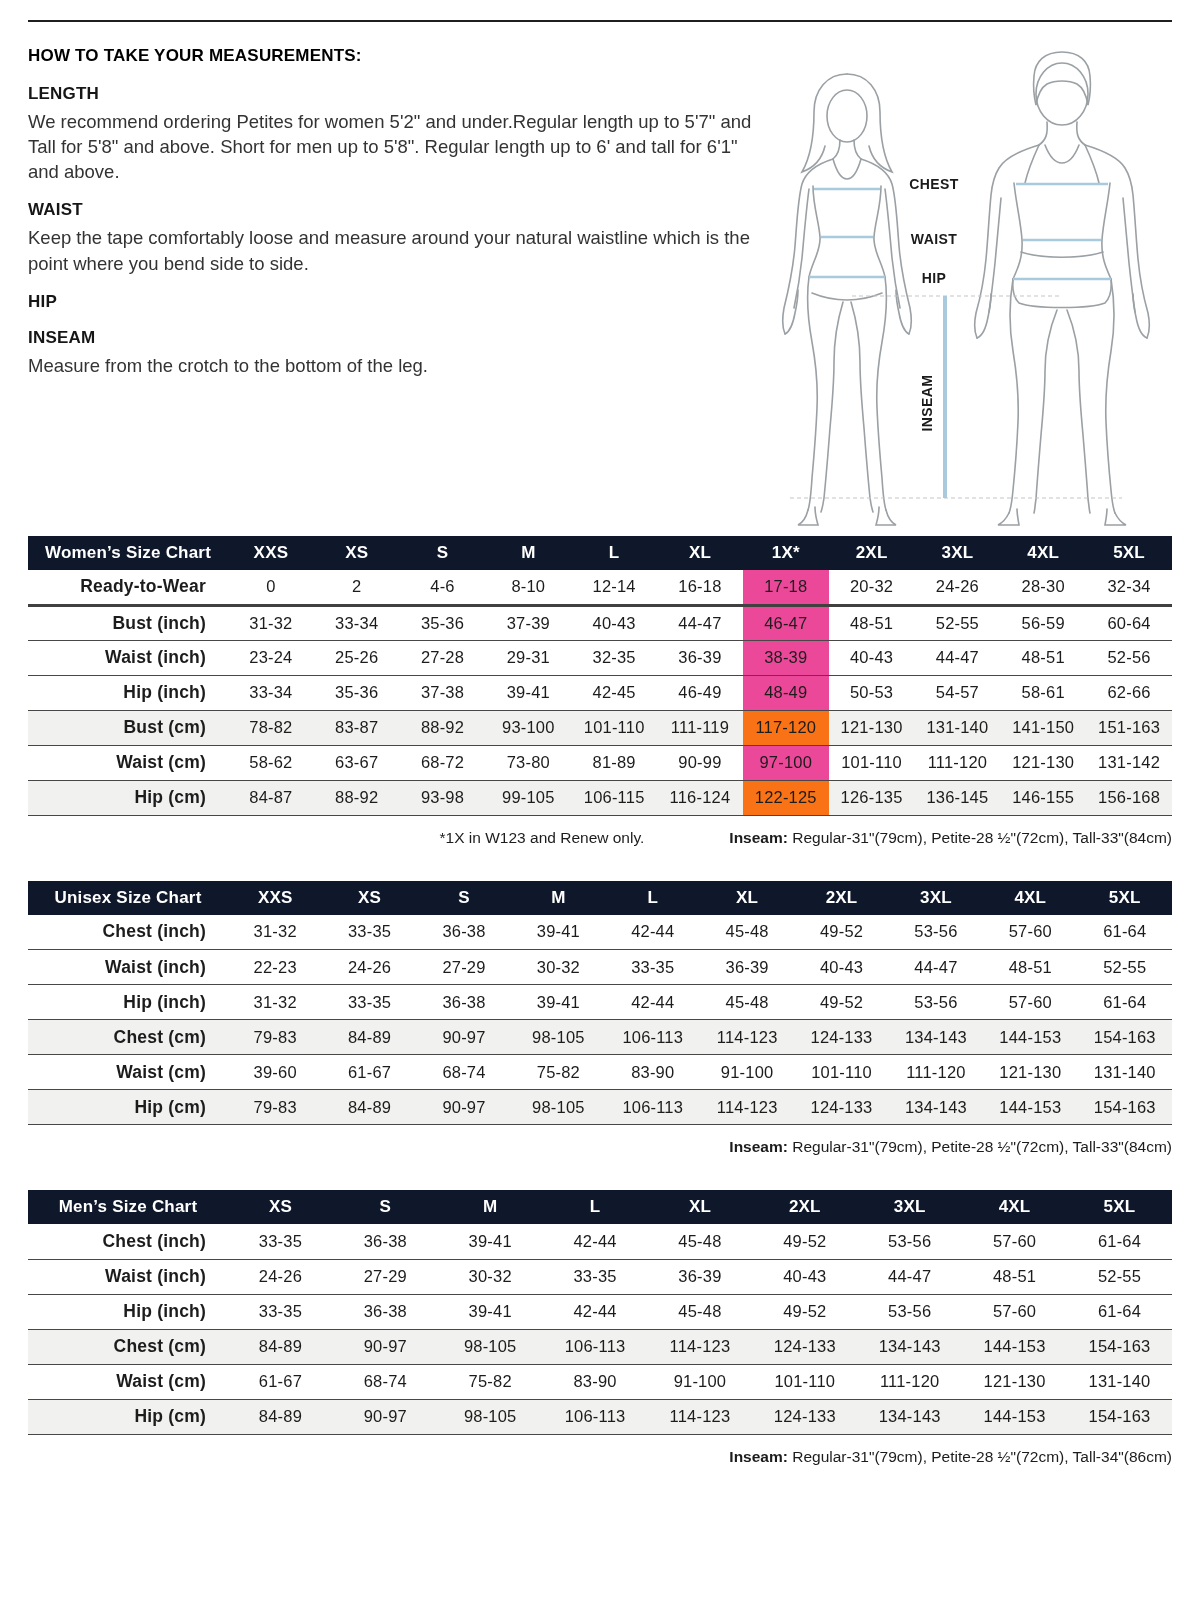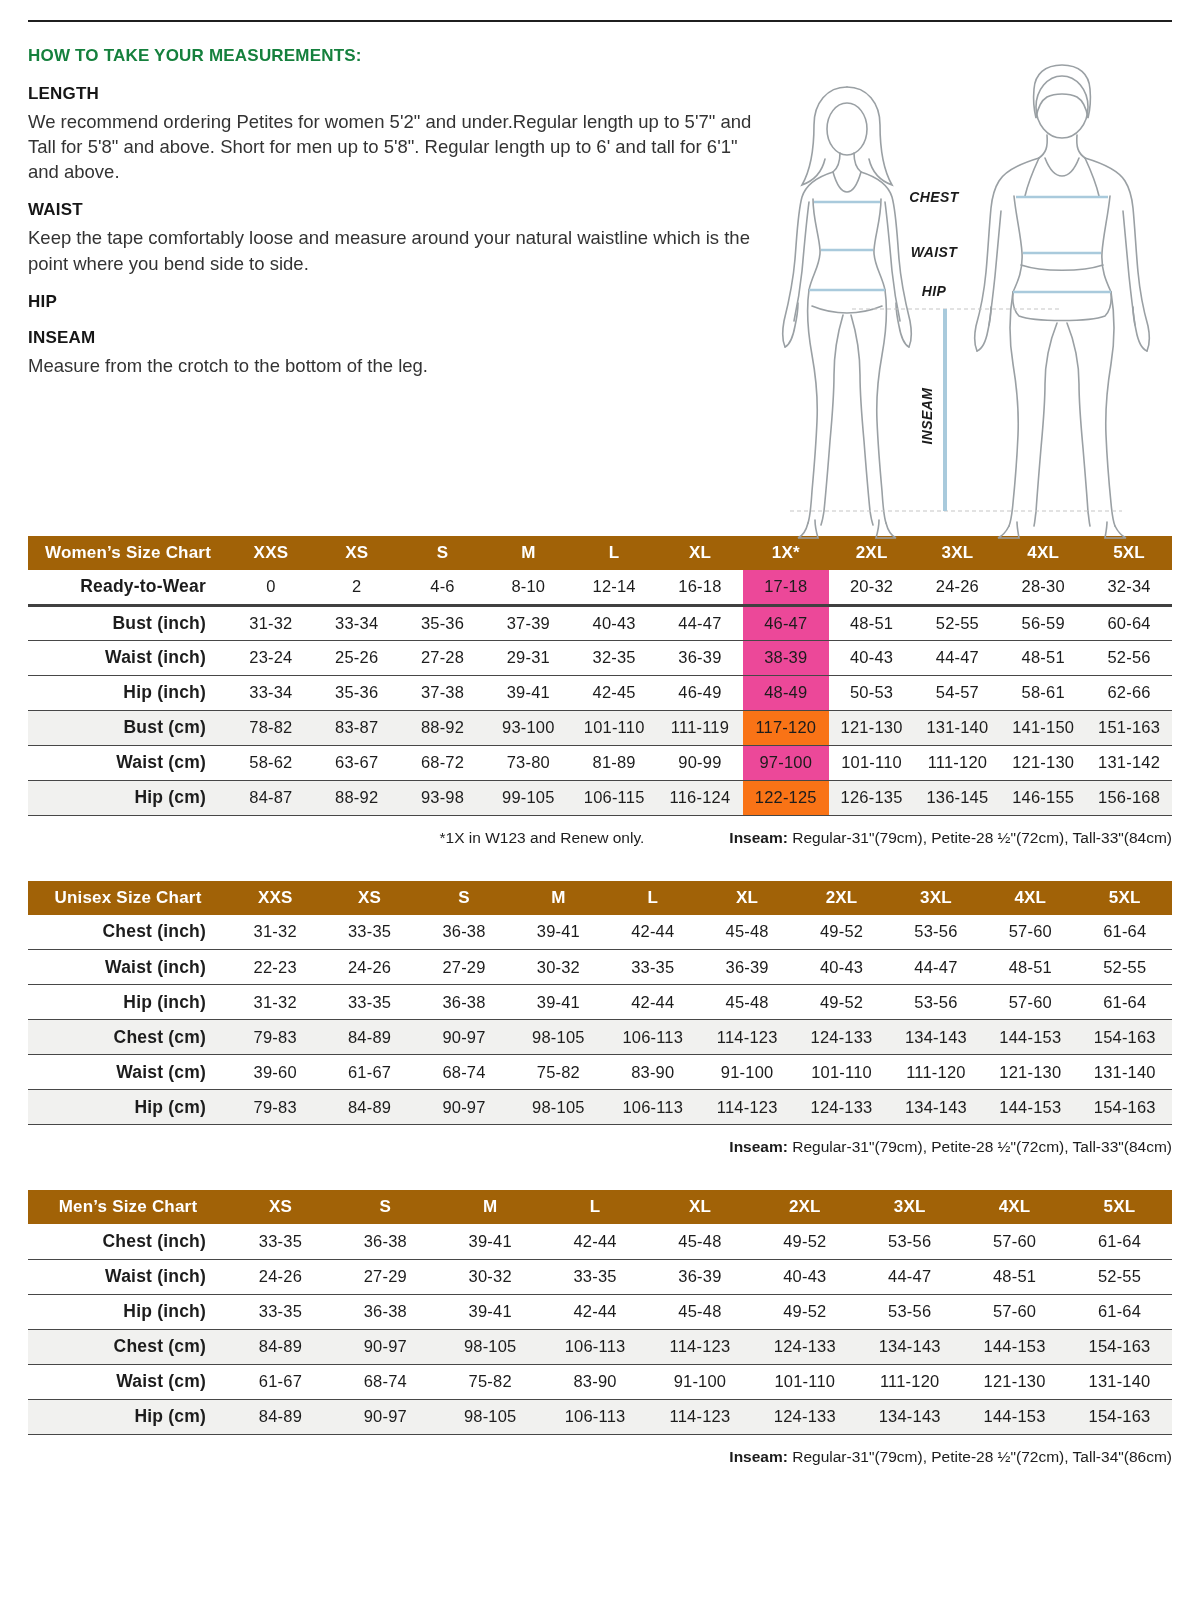--- a/index.html
+++ b/index.html
@@ -5,37 +5,37 @@
   * { box-sizing: border-box; }
   html,body { margin:0; padding:0; background:#fff; }
   body { width:1200px; font-family:"Liberation Sans", sans-serif; color:#2e2e2e; }
   .page { padding:20px 28px 28px 28px; }
 
   h1.page-title { margin:0 0 12px 0; font-size:47px; font-weight:800; letter-spacing:-0.5px; color:#161616; }
   .title-rule { height:0; border:none; border-top:2px solid #1f1f1f; margin:0; }
 
   .top { position:relative; margin-top:24px; min-height:484px; }
   .instructions { width:745px; }
-  h2.howto { margin:0 0 18px 0; font-size:17px; font-weight:800; color:#15803d; letter-spacing:0.2px; }
+  h2.howto { margin:0 0 18px 0; font-size:17px; font-weight:800; color:#000000; letter-spacing:0.2px; }
   .section { margin:0 0 16px 0; }
   .section h3 { margin:0 0 5px 0; font-size:17px; font-weight:800; color:#161616; letter-spacing:0.2px; }
   .section p { margin:0; font-size:18.5px; line-height:1.36; color:#333; }
 
-  .diagram { position:absolute; top:13px; right:0; width:430px; height:482px;font-style:italic; }
+  .diagram { position:absolute; top:0; right:0; width:430px; height:482px; }
   .diagram svg { display:block; }
   .fig { stroke:#9aa0a4; stroke-width:1.6; fill:none; stroke-linecap:round; }
   .measure-line { stroke-width:2.6; fill:none; }
   .inseam-bar { stroke-width:4; fill:none; }
   .dash { stroke:#c6c6c6; stroke-width:1.2; stroke-dasharray:4 3; fill:none; }
   .diag-label { font-family:"Liberation Sans", sans-serif; font-size:14px; font-weight:bold; fill:#1b1b1b; letter-spacing:0.4px; }
 
   #tables { margin-top:6px; }
   .table-block { margin:0; }
   table.size-table { width:100%; border-collapse:collapse; table-layout:fixed; }
-  .size-table thead th { background:#a16207; color:#ffffff; font-weight:700; font-size:17px; height:34px; padding:0; letter-spacing:0.2px; }
+  .size-table thead th { background:#0f172a; color:#ffffff; font-weight:700; font-size:17px; height:34px; padding:0; letter-spacing:0.2px; }
   .size-table tbody td { text-align:center; font-size:16.5px; color:#1c1c1c; height:35px; border-bottom:1px solid #474747; padding:0 2px; letter-spacing:0.2px; }
   .size-table td.row-label { font-weight:700; text-align:right; padding-right:22px; font-size:17.5px; }
   .size-table tr.thick td { border-bottom:3px solid #404040; }
   .size-table td.hl { background:#ec4899; }
   .size-table tr.shaded td { background:#f1f1ef; }
   .size-table tr.shaded td.hl { background:#f97316; }
 
   .footnote { display:flex; justify-content:flex-end; align-items:baseline; font-size:15.5px; color:#1c1c1c; margin:13px 0 34px 0; }
   .fn-left { margin-right:85px; }
   .fn-inseam b { font-weight:700; }

